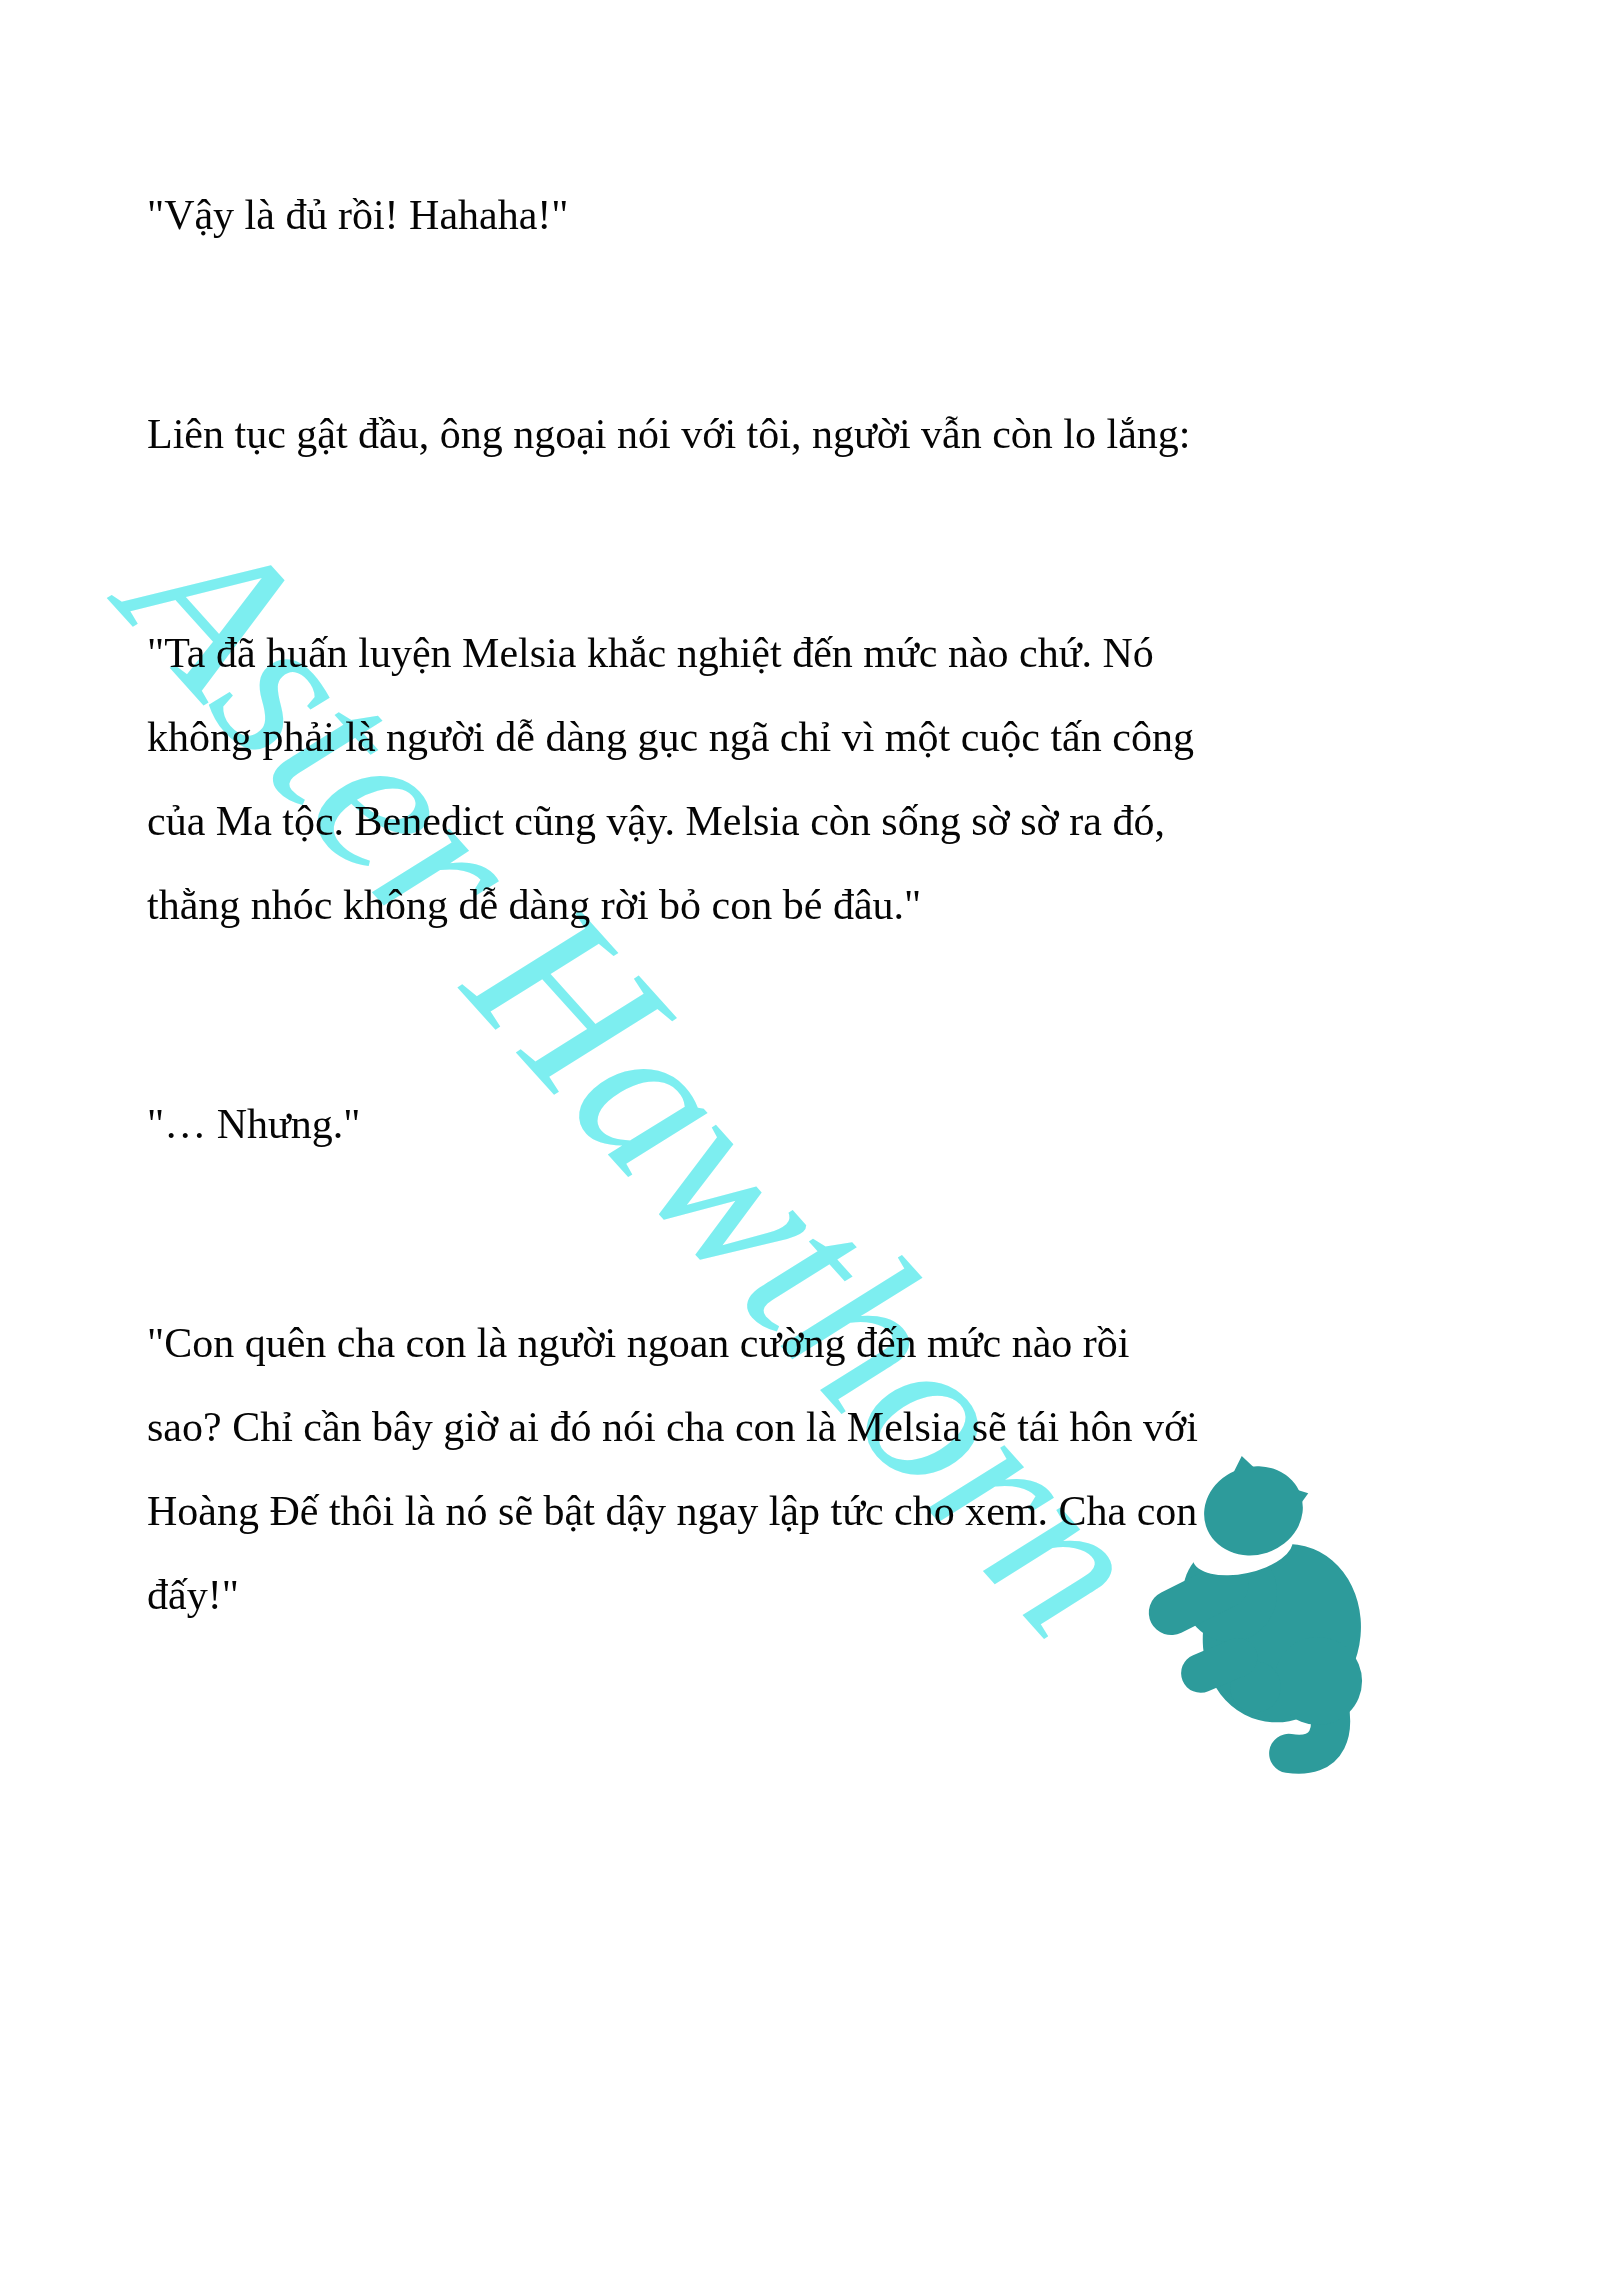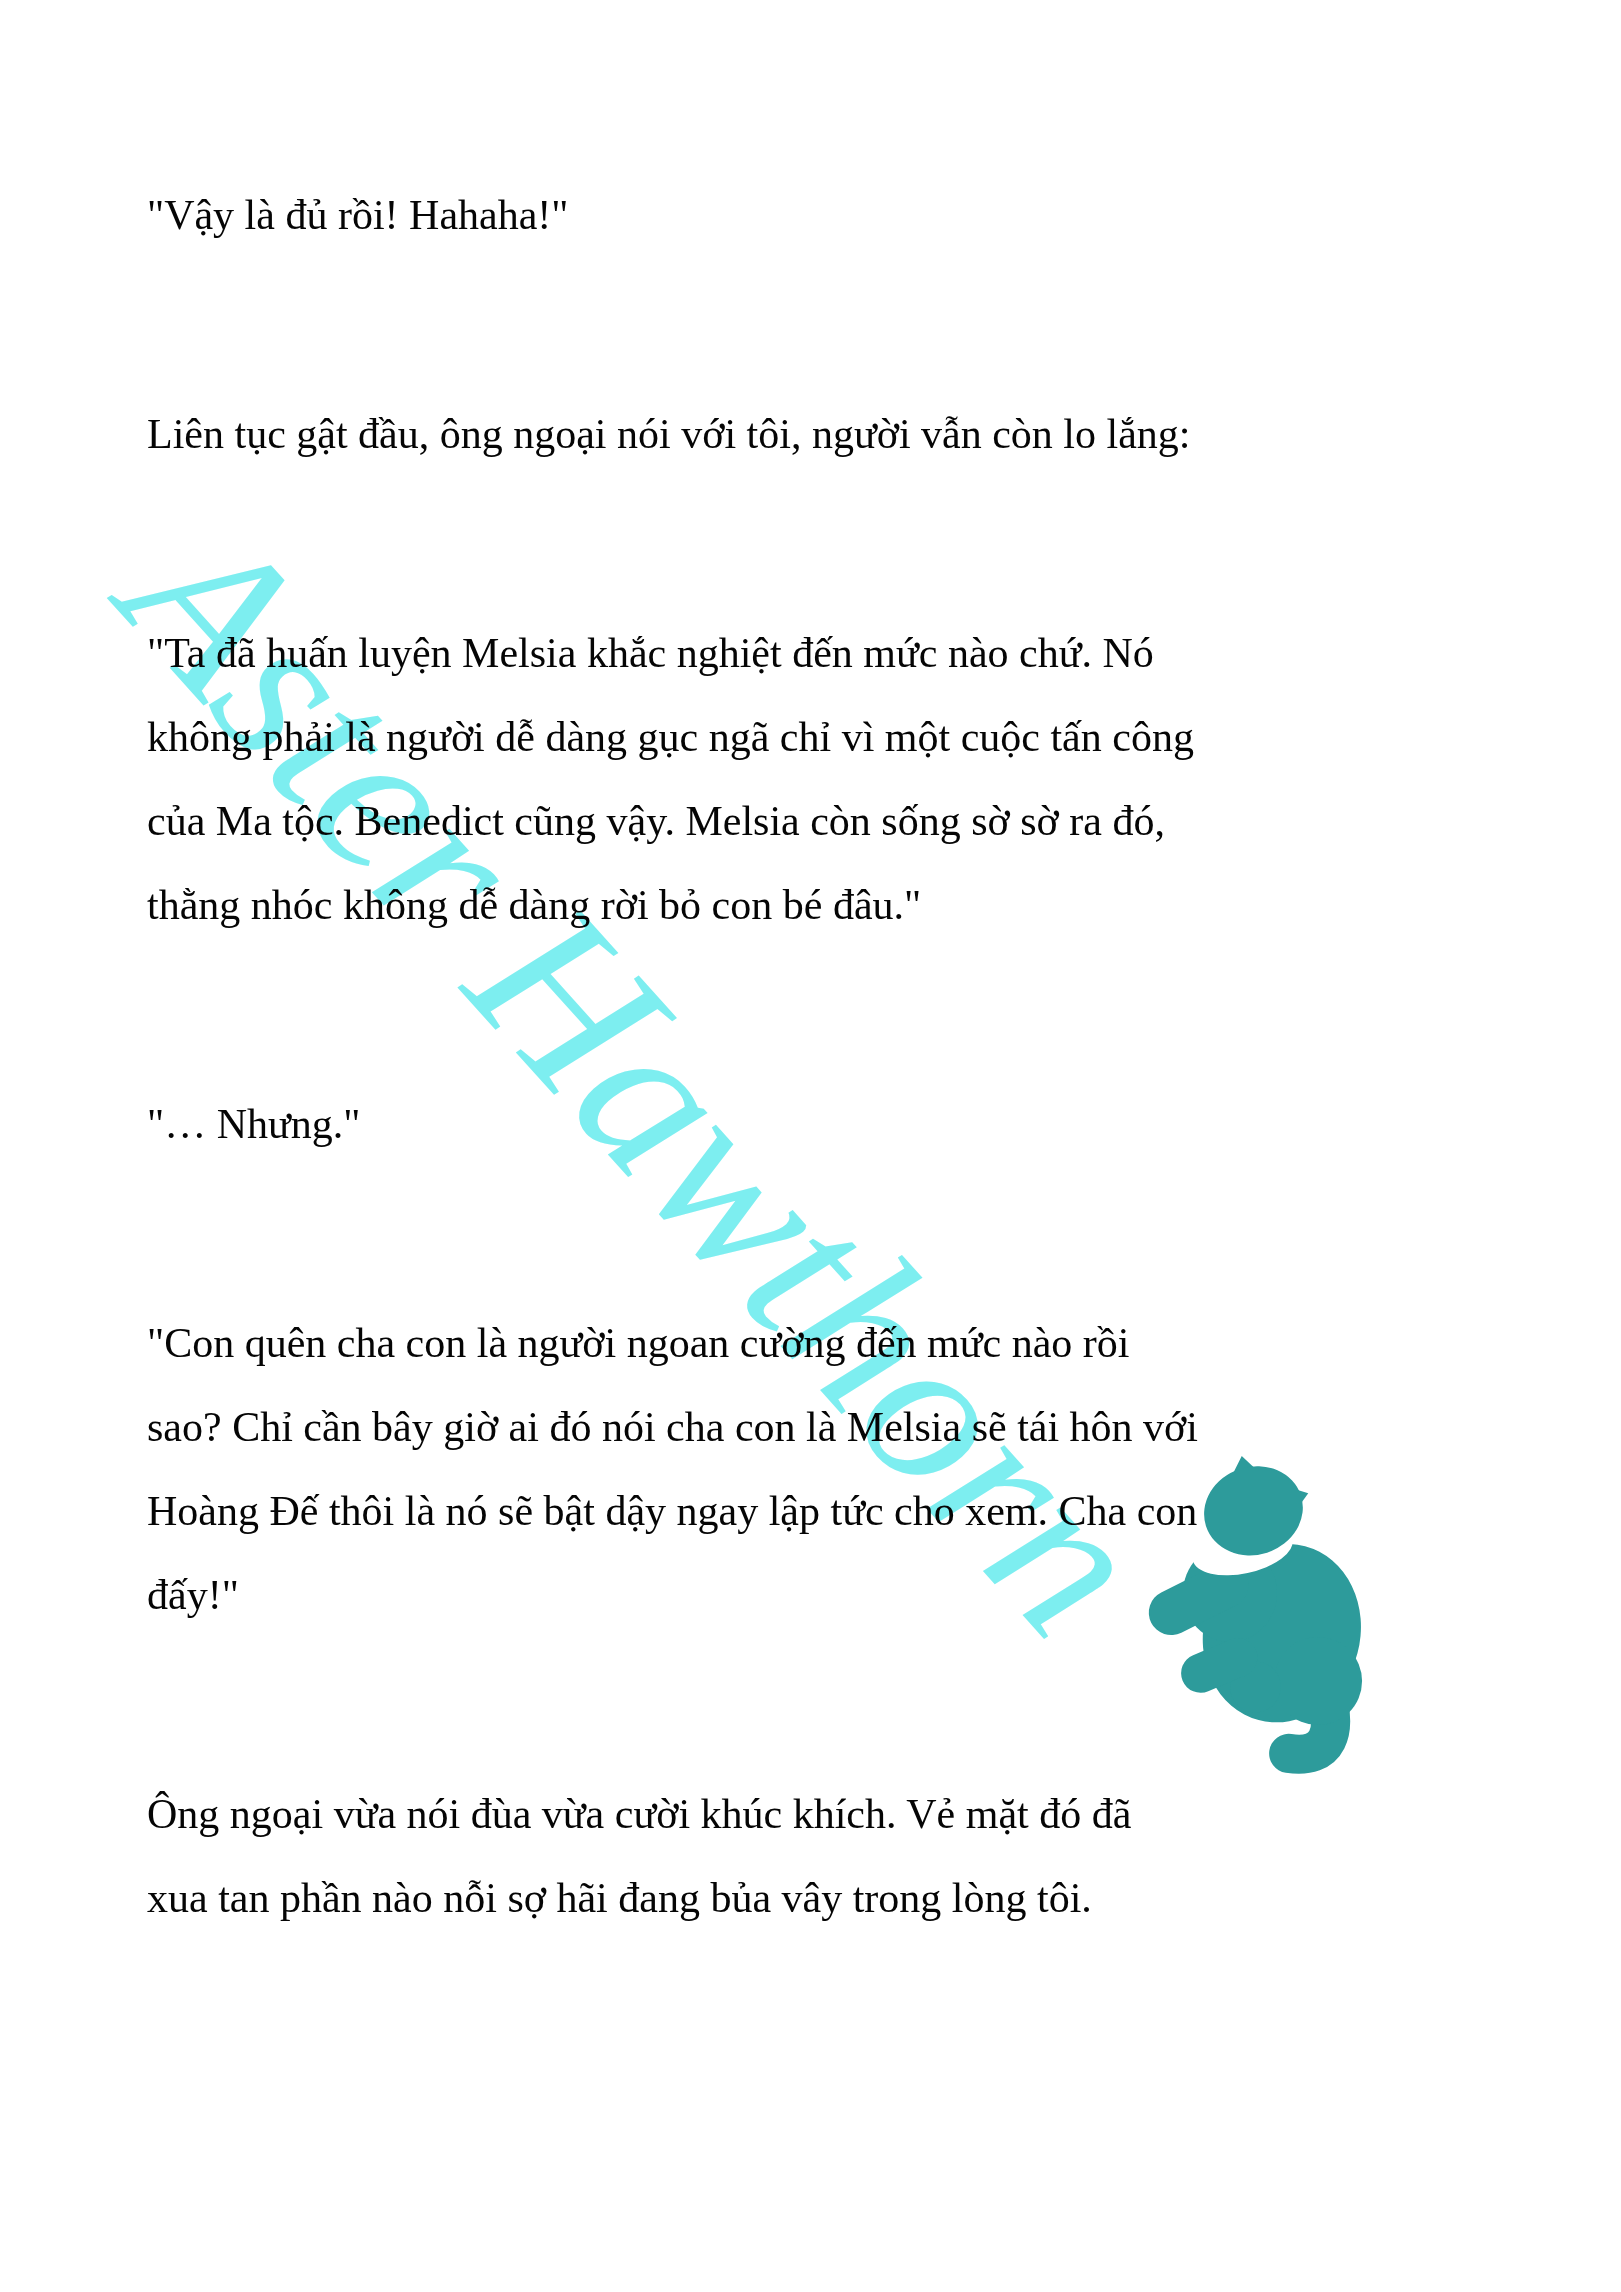--- a/index.html
+++ b/index.html
@@ -91,18 +91,16 @@
       <p class="para">Liên tục gật đầu, ông ngoại nói với tôi, người vẫn còn lo lắng:</p>
       <p class="para">"Ta đã huấn luyện Melsia khắc nghiệt đến mức nào chứ. Nó
 không phải là người dễ dàng gục ngã chỉ vì một cuộc tấn công
 của Ma tộc. Benedict cũng vậy. Melsia còn sống sờ sờ ra đó,
 thằng nhóc không dễ dàng rời bỏ con bé đâu."</p>
       <p class="para">"… Nhưng."</p>
       <p class="para">"Con quên cha con là người ngoan cường đến mức nào rồi
 sao? Chỉ cần bây giờ ai đó nói cha con là Melsia sẽ tái hôn với
 Hoàng Đế thôi là nó sẽ bật dậy ngay lập tức cho xem. Cha con
 đấy!"</p>
-      <p class="para">Ông ngoại vừa nói đùa vừa cười khúc khích. Vẻ mặt đó đã
-xua tan phần nào nỗi sợ hãi đang bủa vây trong lòng tôi.</p>
     </div>
 
 </div>
 
 
 </body></html>

